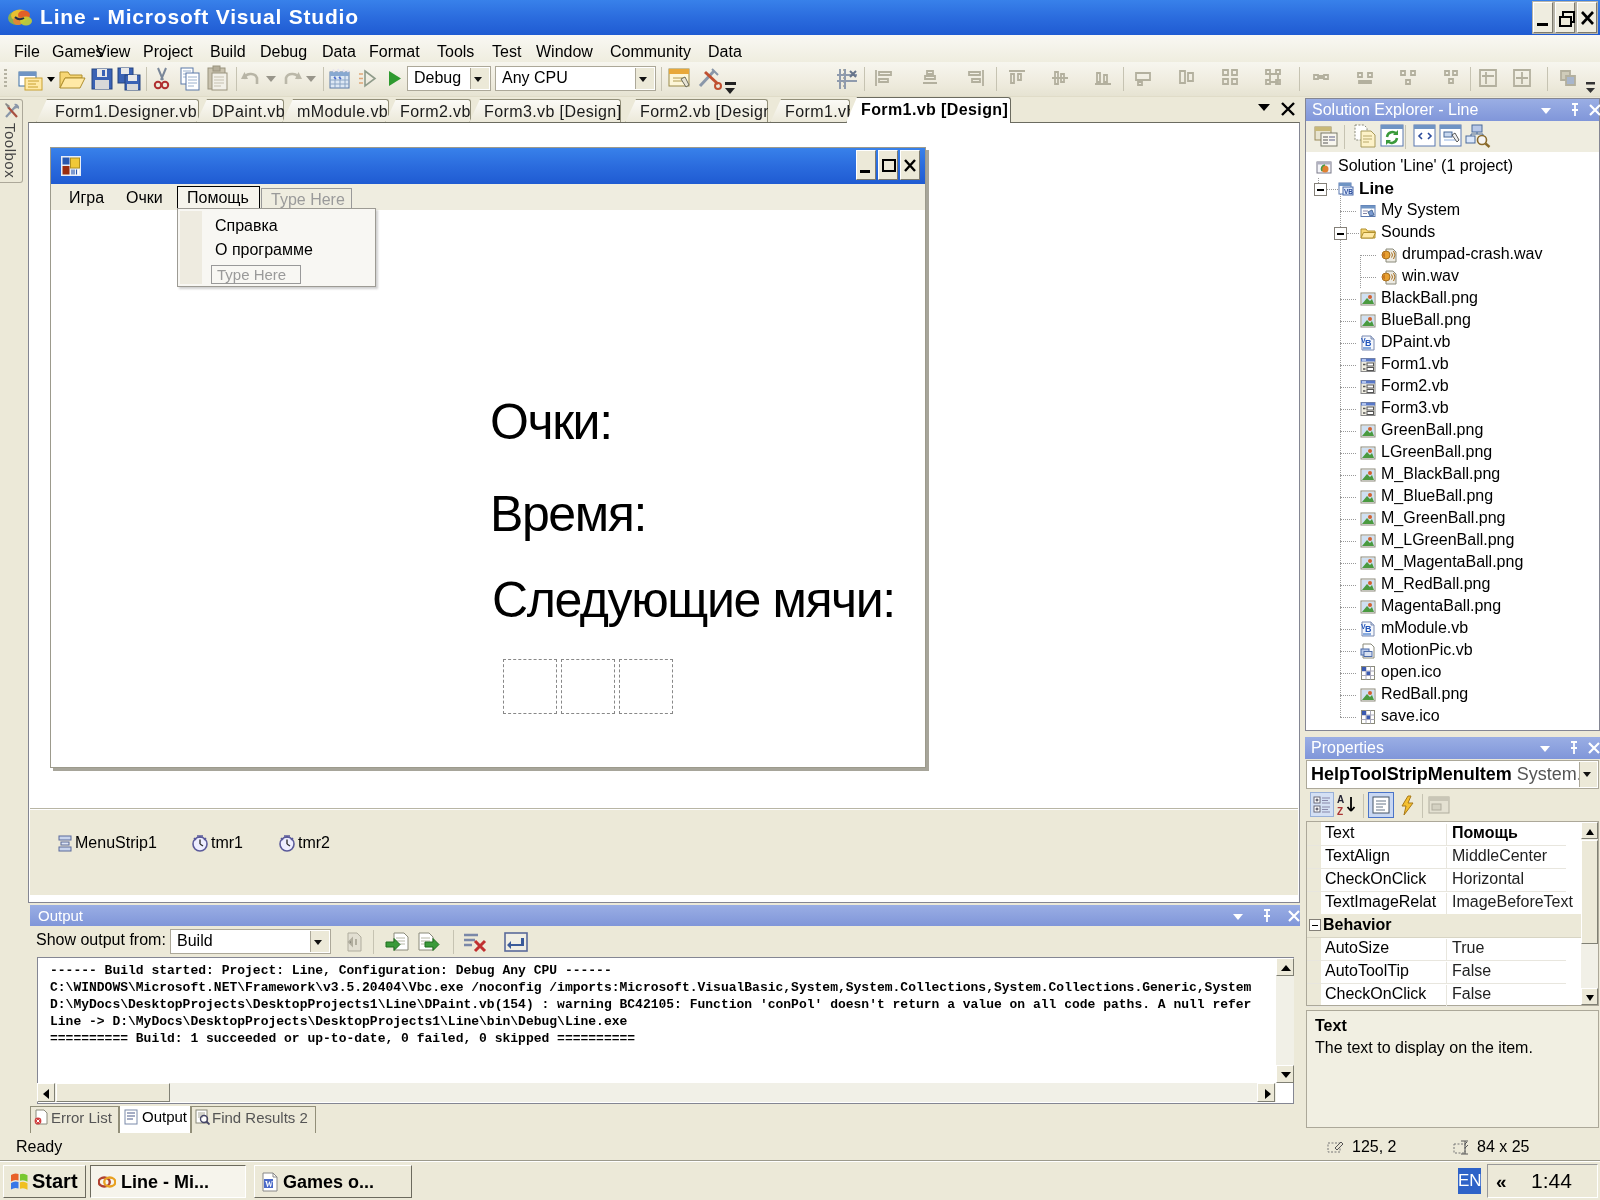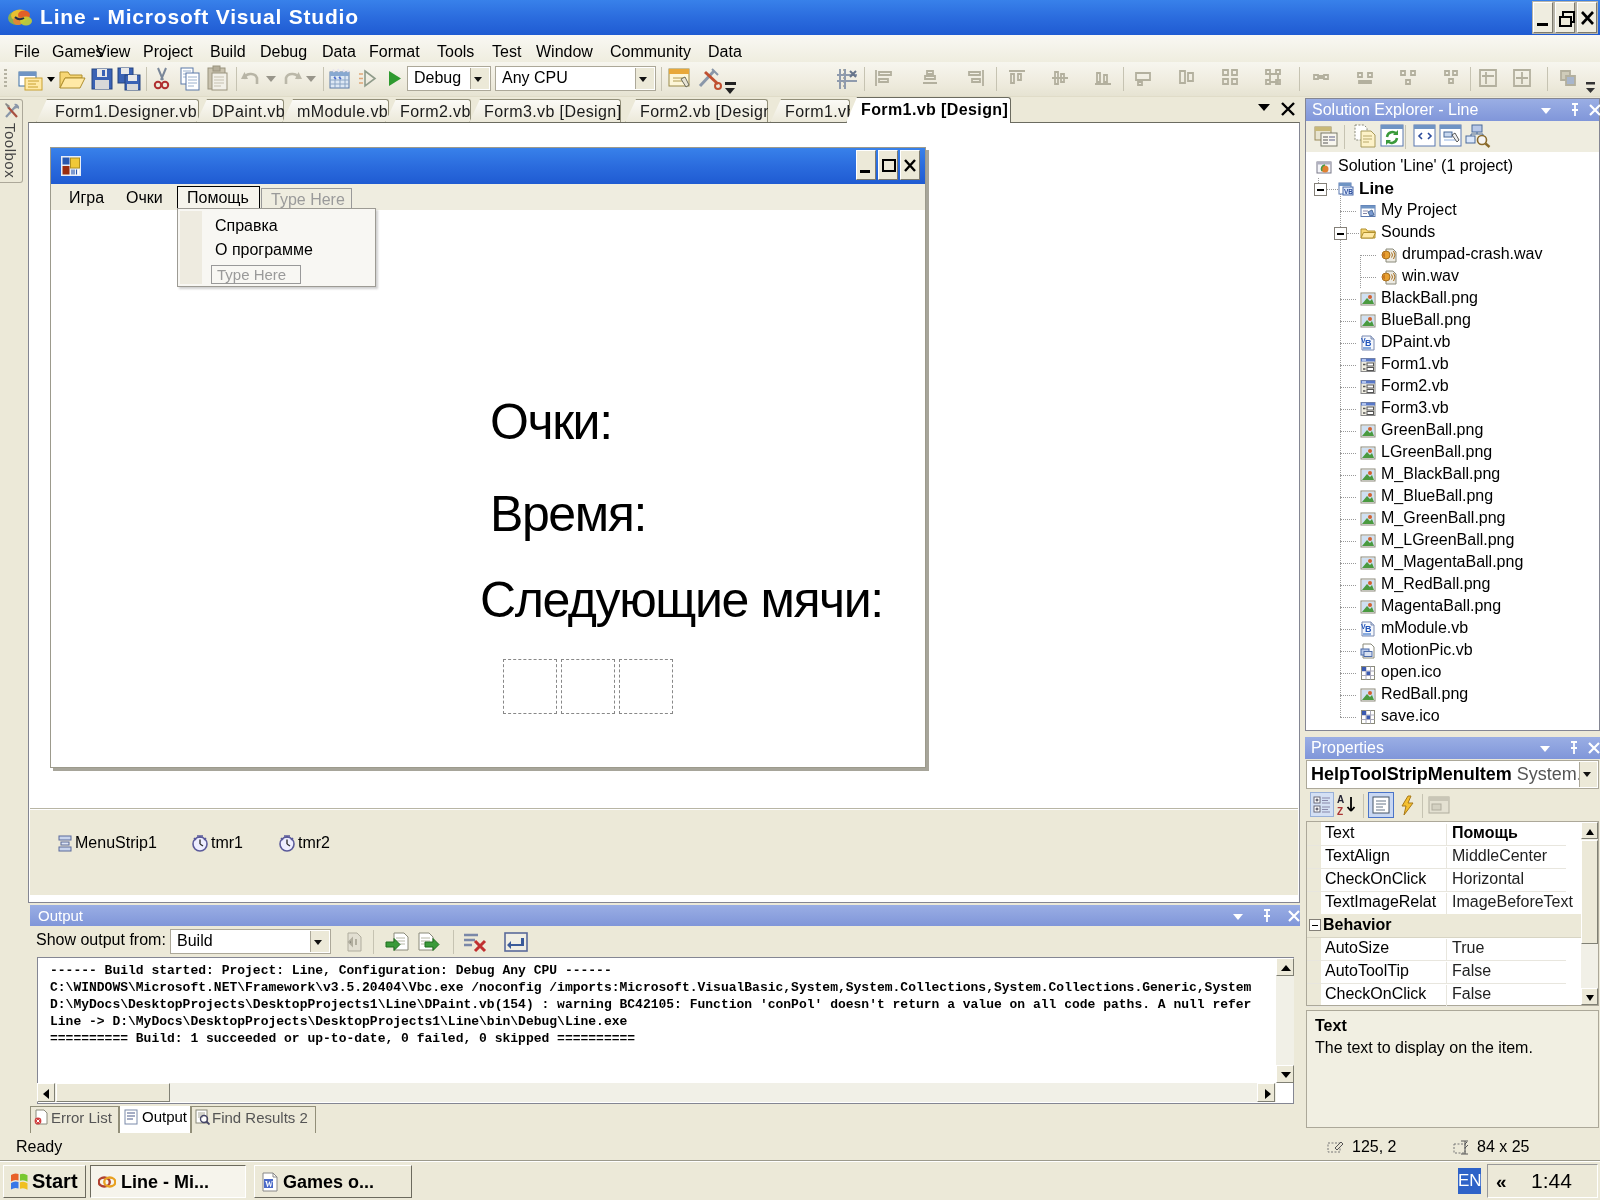--- a/index.html
+++ b/index.html
@@ -343,21 +343,21 @@
     <div class="abs" id="dropdown">
       <div class="gutter"></div>
       <div class="abs nw" style="left:37px;top:8px;font-size:16px">Справка</div>
       <div class="abs nw" style="left:37px;top:32px;font-size:16px">О программе</div>
       <div class="abs" style="left:33px;top:56px;width:90px;height:19px;border:1px solid #999;box-sizing:border-box">
           <span class="abs nw" style="left:5px;top:0px;color:#9a9a9a;font-size:15px">Type Here</span>
         </div>
     </div>
     <div class="abs nw biglabel" style="left:439px;top:245px">Очки:</div>
     <div class="abs nw biglabel" style="left:439px;top:337px">Время:</div>
-    <div class="abs nw biglabel" style="left:429px;top:423px">Следующие мячи:</div>
+    <div class="abs nw biglabel" style="left:441px;top:423px">Следующие мячи:</div>
     <div class="dashbox" style="left:452px;top:511px"></div>
     <div class="dashbox" style="left:510px;top:511px"></div>
     <div class="dashbox" style="left:568px;top:511px"></div>
   </div>
 
   <div class="abs" id="tray">
     <svg class="abs" style="left:27px;top:25px" width="16" height="17" viewBox="0 0 16 17">
         <rect x="2" y="1" width="12" height="4" fill="#c8d4ec" stroke="#5a6a9a"></rect>
         <rect x="4" y="7" width="8" height="3" fill="#dce4f4" stroke="#5a6a9a"></rect>
         <rect x="2" y="12" width="12" height="4" fill="#c8d4ec" stroke="#5a6a9a"></rect>
@@ -661,21 +661,21 @@
     <svg class="ticon" style="left:32px;top:3px">
           <use href="#s-proj"></use>
         </svg>
         <b class="abs nw" style="left:53px;top:1px;font-size:17px">Line</b>
       </div>
   <div class="trow" style="top:48px">
         <div class="abs" style="left:34px;top:11px;width:16px;border-top:1px dotted #999"></div>
         <svg class="ticon" style="left:54px;top:3px">
           <use href="#s-myproj"></use>
         </svg>
-        <span class="abs nw" style="left:75px;top:1px">My Project</span>
+        <span class="abs nw" style="left:75px;top:1px">My System</span>
       </div>
   <div class="trow" style="top:70px">
     <div class="abs" style="left:28px;top:5px;width:13px;height:13px;border:1px solid #848078;background:#fff;box-sizing:border-box">
           <div class="abs" style="left:2px;top:5px;width:7px;height:1.6px;background:#000"></div>
         </div>
     <div class="abs" style="left:41px;top:11px;width:12px;border-top:1px dotted #999"></div>
     <svg class="ticon" style="left:54px;top:3px">
           <use href="#s-folder"></use>
         </svg>
         <span class="abs nw" style="left:75px;top:1px">Sounds</span>

